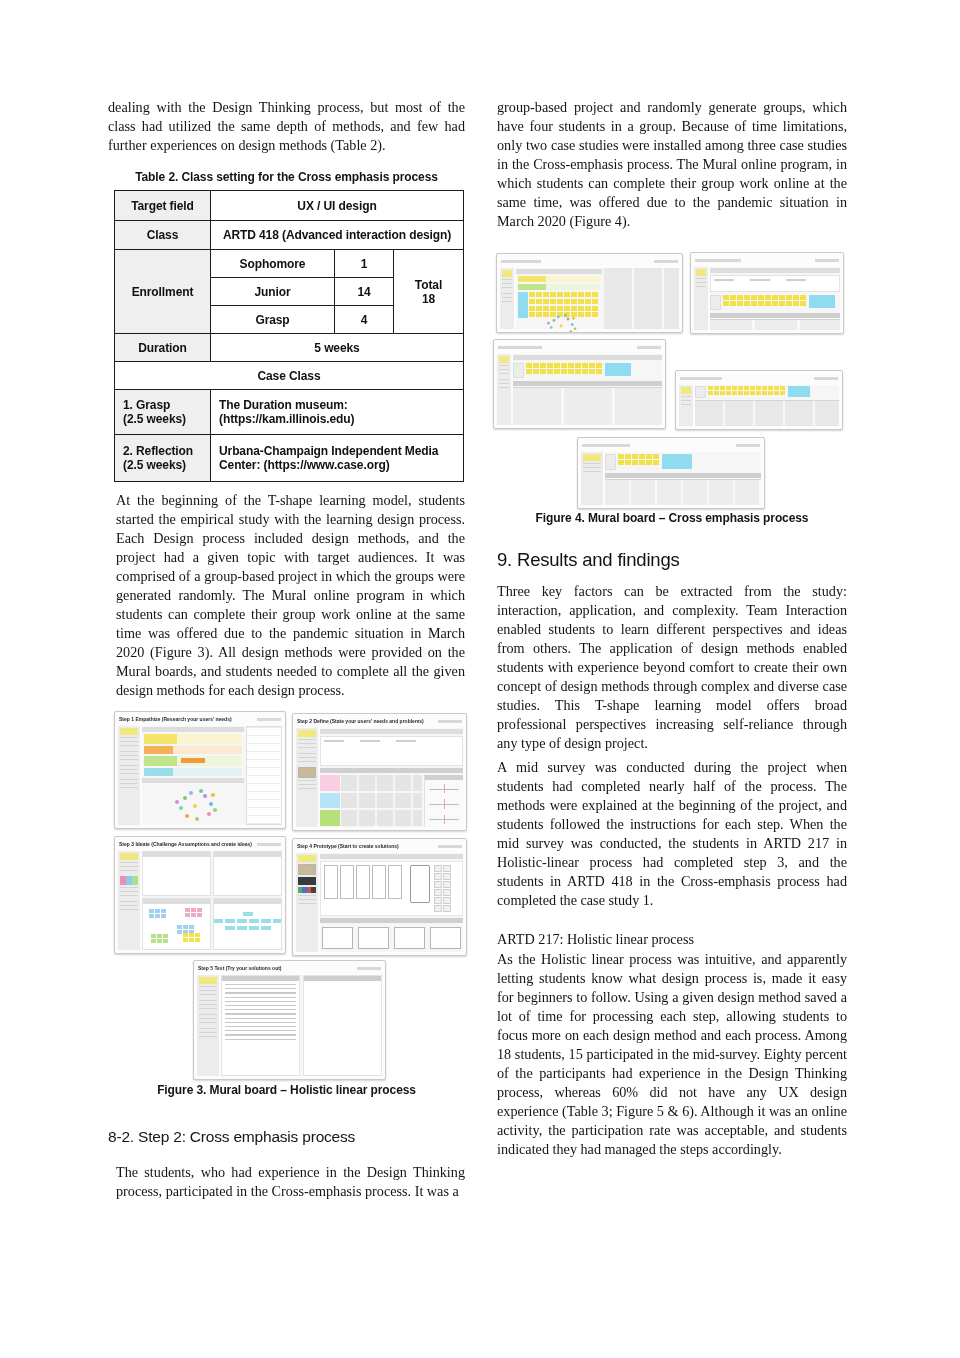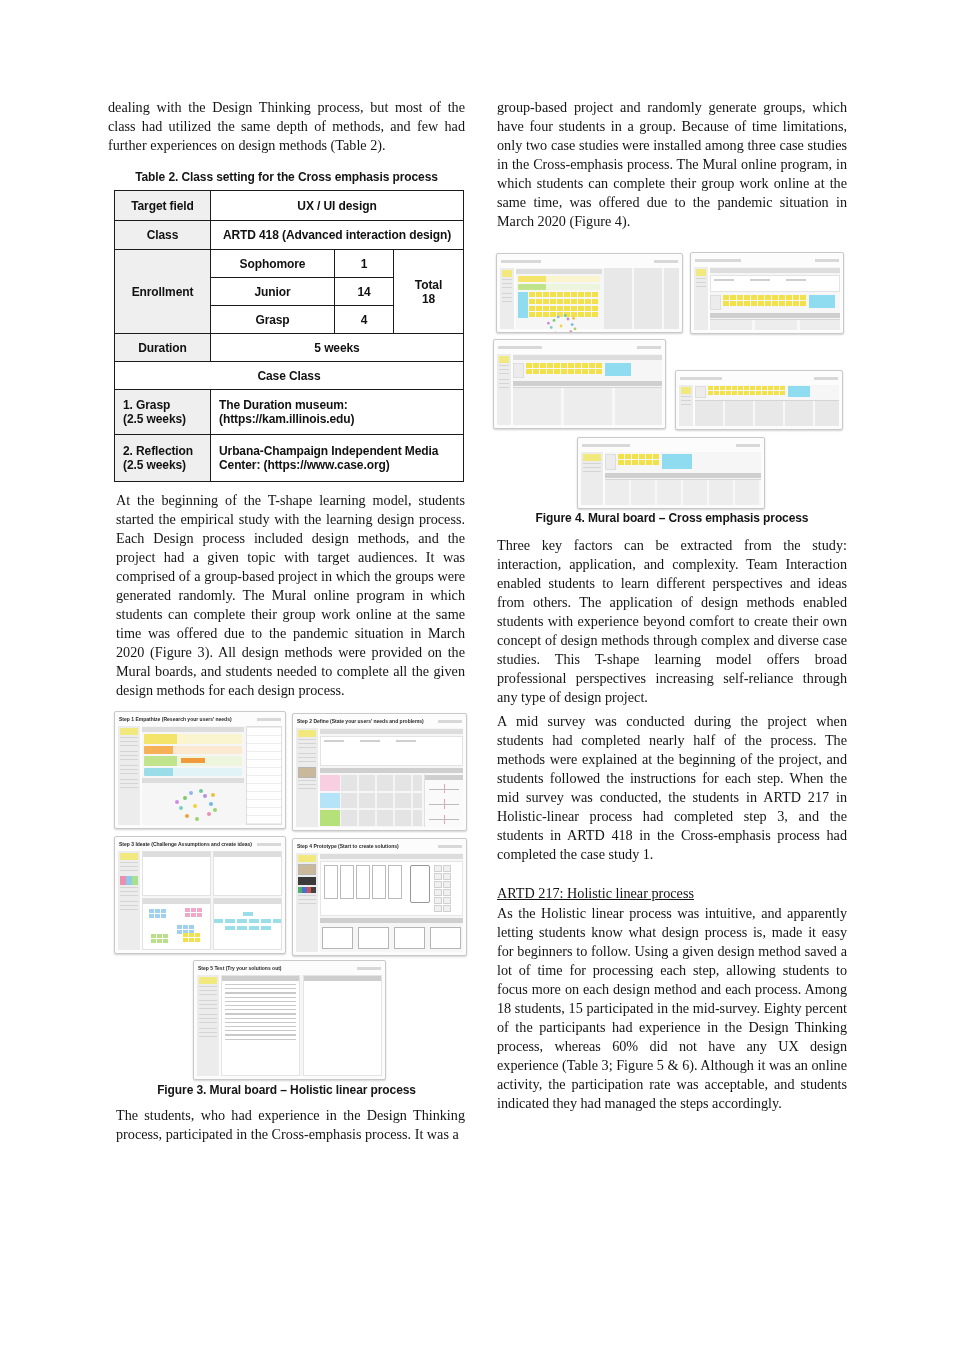--- a/index.html
+++ b/index.html
@@ -16,21 +16,21 @@
            letter-spacing:-0.1px;text-align:center;margin:0;}
   .tbl-caption{margin:15px 0 6px;}
   .fig-caption{margin-top:0;}
 
   h2.sec{font-family:"Liberation Sans",sans-serif;font-weight:400;font-size:15.5px;
          letter-spacing:-0.2px;margin:0;color:#161616;}
   h1.sec9{font-family:"Liberation Sans",sans-serif;font-weight:400;font-size:18.5px;
           letter-spacing:-0.2px;margin:0;color:#111;}
   h3.sub{font-family:"Liberation Sans",sans-serif;font-weight:400;font-size:15px;
          letter-spacing:-0.2px;margin:0;}
-  .artd-head{font-size:14.2px;text-decoration:underline;margin:0;font-weight:400;}
+  .artd-head{font-size:14.2px;margin:0;font-weight:400;}
 
   
   table.t2{border-collapse:collapse;width:350px;margin-left:6px;
            font-family:"Liberation Sans",sans-serif;font-size:12px;font-weight:bold;
            letter-spacing:-0.1px;color:#111;}
   .t2 td{border:1.5px solid #1b1b1b;text-align:center;vertical-align:middle;padding:2px 4px;}
   .t2 td.hd{background:#efefef;}
   .t2 td.lft{text-align:left;padding-left:8px;white-space:pre-line;}
   .t2 td.pre{white-space:pre-line;}
 
@@ -441,21 +441,22 @@
               <div class="hdr5"></div>
             </div>
           </div>
         </div>
       </div>
     </div>
   </div>
 
   <p class="caption fig-caption">Figure 3. Mural board – Holistic linear process</p>
 
-  <p class="body indent" style="margin-top:9px">The students, who had experience in the Design Thinking process, participated in the Cross-emphasis process. It was a</p>
+  <h2 class="sec" style="margin-top:31px">8-2. Step 2: Cross emphasis process</h2>
+  <p class="body indent" style="margin-top:17px">The students, who had experience in the Design Thinking process, participated in the Cross-emphasis process. It was a</p>
 </div>
 
 <div class="col col-right">
 
   <p class="body">group-based project and randomly generate groups, which have four students in a group. Because of time limitations, only two case studies were installed among three case studies in the Cross-emphasis process. The Mural online program, in which students can complete their group work online at the same time, was offered due to the pandemic situation in March 2020 (Figure 4).</p>
 
   <div class="fig4">
 
     <div class="board" style="left:-1px;top:2px;width:187px;height:80px">
       <div class="bt">
@@ -708,19 +709,20 @@
           </div>
           <div class="hdr dark"></div>
           <div class="lanes" style="background:repeating-linear-gradient(90deg,#ededed 0 24px,#f8f8f8 24px 26px)"></div>
         </div>
       </div>
     </div>
   </div>
 
   <p class="caption fig-caption">Figure 4. Mural board – Cross emphasis process</p>
 
+  <h1 class="sec9" style="margin-top:24px">9. Results and findings</h1>
   <p class="body" style="margin-top:11px">Three key factors can be extracted from the study: interaction, application, and complexity. Team Interaction enabled students to learn different perspectives and ideas from others. The application of design methods enabled students with experience beyond comfort to create their own concept of design methods through complex and diverse case studies. This T-shape learning model offers broad professional perspectives increasing self-reliance through any type of design project.</p>
 
   <p class="body" style="margin-top:5px">A mid survey was conducted during the project when students had completed nearly half of the process. The methods were explained at the beginning of the project, and students followed the instructions for each step. When the mid survey was conducted, the students in ARTD 217 in Holistic-linear process had completed step 3, and the students in ARTD 418 in the Cross-emphasis process had completed the case study 1.</p>
 
   <p class="body artd-head" style="margin-top:20px;text-align:left">ARTD 217: Holistic linear process</p>
   <p class="body" style="margin-top:1px">As the Holistic linear process was intuitive, and apparently letting students know what design process is, made it easy for beginners to follow. Using a given design method saved a lot of time for processing each step, allowing students to focus more on each design method and each process. Among 18 students, 15 participated in the mid-survey. Eighty percent of the participants had experience in the Design Thinking process, whereas 60% did not have any UX design experience (Table 3; Figure 5 &amp; 6). Although it was an online activity, the participation rate was acceptable, and students indicated they had managed the steps accordingly.</p>
 </div>
 
 </body></html>

